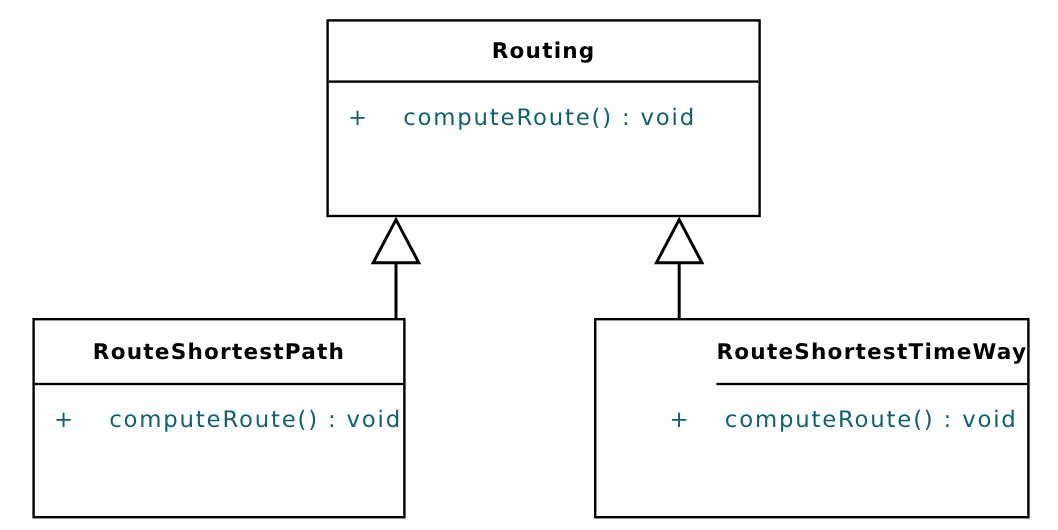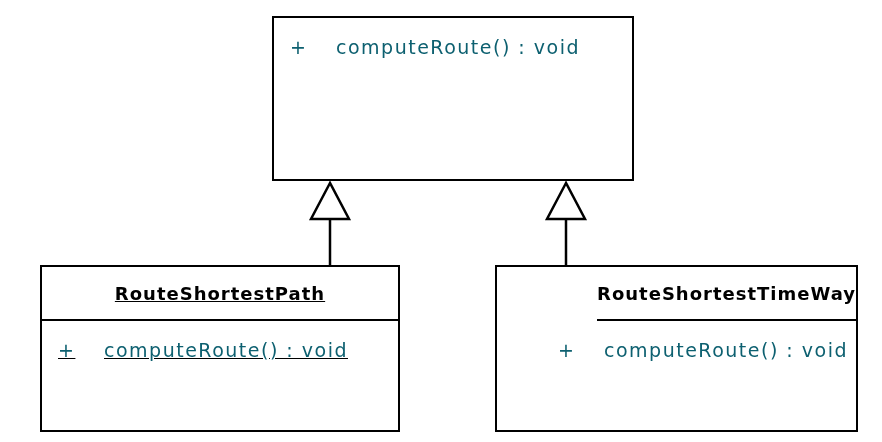--- a/index.html
+++ b/index.html
@@ -27,21 +27,21 @@
     pointer-events: none;
   }
   .class-box {
     position: absolute;
     background: var(--bg-color);
     border: 2px solid var(--border-color);
     display: flex;
     flex-direction: column;
   }
   .box-routing        { left: 272px; top: 16px;  width: 362px; height: 165px; }
-  .box-shortest-path  { left: 40px;  top: 265px; width: 360px; height: 167px; text-decoration: underline; }
+  .box-shortest-path  { left: 27px;  top: 265px; width: 311px; height: 167px; }
   .box-shortest-time  { left: 495px; top: 265px; width: 363px; height: 167px; align-items: flex-end; }
 
   .class-title {
     border-bottom: 2px solid var(--border-color);
     display: flex;
     align-items: center;
     justify-content: center;
     font-weight: bold;
     font-size: 18px;
     letter-spacing: 1px;
@@ -79,20 +79,21 @@
       <line x1="330" y1="266" x2="330" y2="220" stroke="#000000" stroke-width="2.5"></line>
       <polygon points="330,183 311,219 349,219" fill="#ffffff" stroke="#000000" stroke-width="2.5"></polygon>
     </g>
     <g>
       <line x1="566" y1="266" x2="566" y2="220" stroke="#000000" stroke-width="2.5"></line>
       <polygon points="566,183 547,219 585,219" fill="#ffffff" stroke="#000000" stroke-width="2.5"></polygon>
     </g>
   </svg>
 
   <div class="class-box box-routing">
+    <div class="class-title">Routing</div>
     <div class="class-members">
       <div class="member">
         <span class="vis">+</span>
         <span class="sig">computeRoute() : void</span>
       </div>
     </div>
   </div>
 
   <div class="class-box box-shortest-path">
     <div class="class-title">RouteShortestPath</div>

